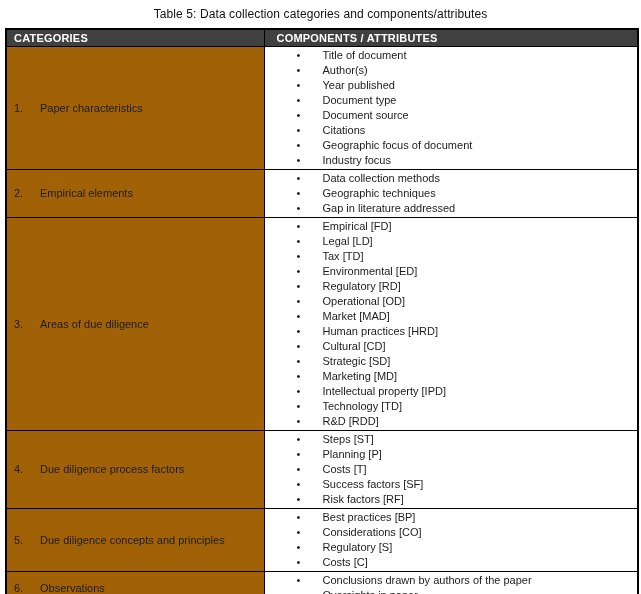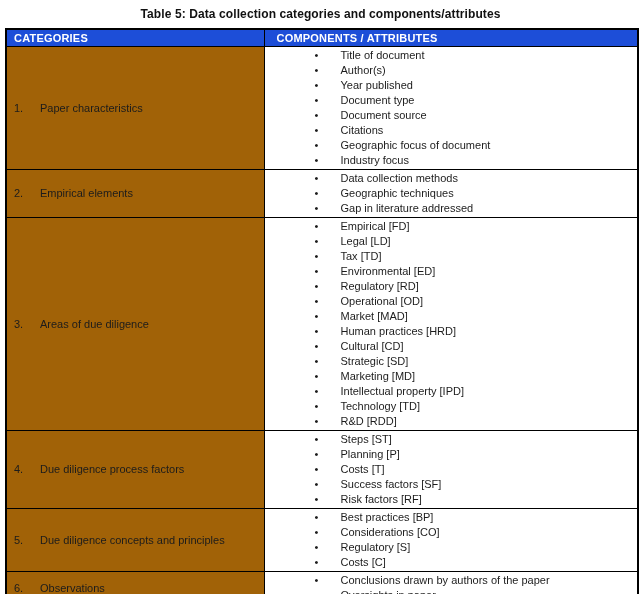--- a/index.html
+++ b/index.html
@@ -11,40 +11,40 @@
   }
   .page {
     width: 641px;
     height: 594px;
     background: #ffffff;
     overflow: hidden;
   }
   .title {
     text-align: center;
     font-size: 12px;
-    font-weight: bold;
+    font-weight: normal;
     color: #111111;
     padding-top: 7px;
     padding-bottom: 7px;
     letter-spacing: 0.1px;
   }
   table.tbl {
     border-collapse: collapse;
     margin-left: 5px;
     width: 632px;
     table-layout: fixed;
   }
   table.tbl, table.tbl tr, table.tbl td, table.tbl th {
     border: 1px solid #000000;
   }
   table.tbl {
     border-width: 2px;
   }
   th.hdr {
-    background: #1d4ed8;
+    background: #404040;
     color: #ffffff;
     font-size: 11px;
     font-weight: bold;
     text-align: left;
     height: 17px;
     padding: 1px 0 1px 7px;
     letter-spacing: 0.2px;
     border-color: #000000;
   }
   th.hdr.hdr-right { padding-left: 12px; }
@@ -65,21 +65,21 @@
     vertical-align: top;
     padding: 1px 0 1px 0;
     background: #ffffff;
   }
   ul.items {
     list-style: none;
   }
   ul.items li {
     font-size: 11px;
     line-height: 15px;
-    padding-left: 50px;
+    padding-left: 32px;
     white-space: nowrap;
   }
   .bullet {
     display: inline-block;
     width: 26px;
     font-size: 11px;
   }
 </style>
 </head>
 <body>

